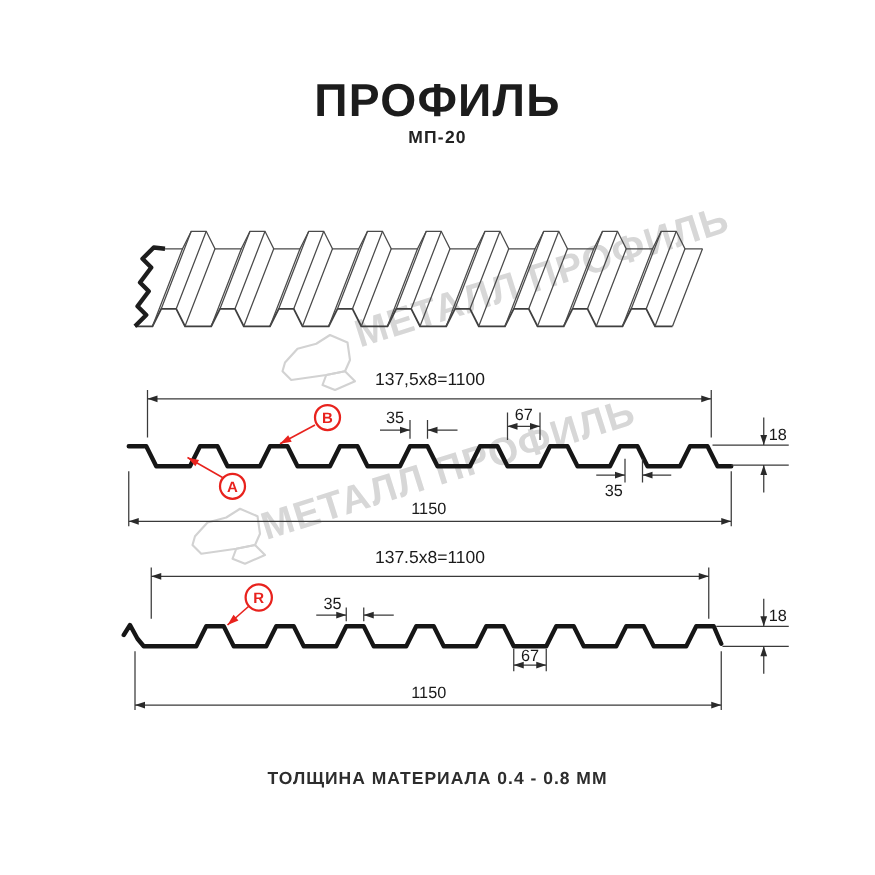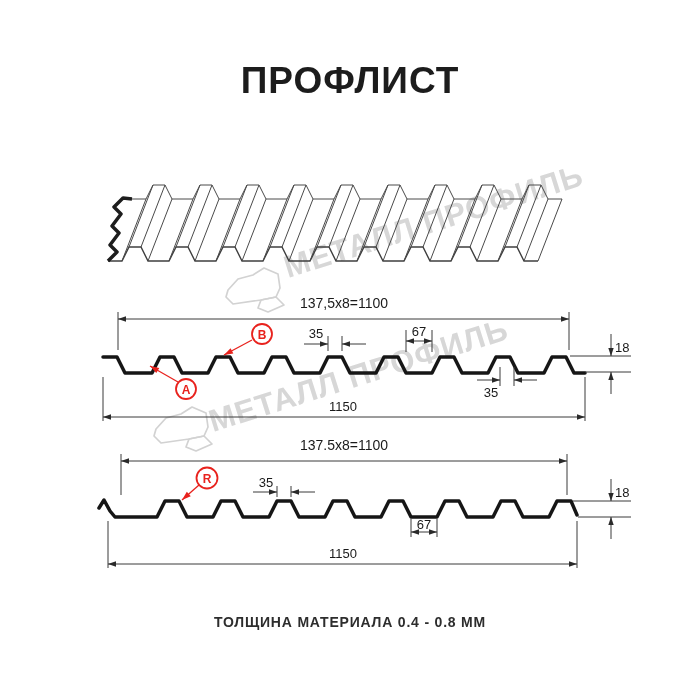--- a/index.html
+++ b/index.html
@@ -25,21 +25,22 @@
   .arr-red{fill:#e8221d;}
   .wm-text{font-family:"Liberation Sans",sans-serif;font-size:31px;font-weight:bold;
            letter-spacing:1px;fill:#d7d7d7;}
   .wm-logo{stroke:#d2d2d2;stroke-width:1.7;fill:none;stroke-linejoin:round;}
 </style>
 </head>
 <body>
 
 <div id="stage">
 
-  <div class="title">ПРОФЛИСТ</div>
+  <div class="title">ПРОФИЛЬ</div>
+  <div class="subtitle">МП-20</div>
 
   <svg width="700" height="700" viewBox="0 0 700 700">
     <defs>
       <path id="arrh" d="M0,0 L-8,-2.7 L-8,2.7 Z"></path>
       <path id="arrr" d="M0,0 L-9,-3 L-9,3 Z"></path>
       <g id="wmlogo">
         <path class="wm-logo" d="M2,24 L12,13 L27,9 L38,2 L52,8 L54,22 L50,31 L35,34 L7,38 L0,31 Z"></path>
         <path class="wm-logo" d="M35,34 L50,31 L58,39 L42,46 L32,42 Z"></path>
       </g>
     </defs>

